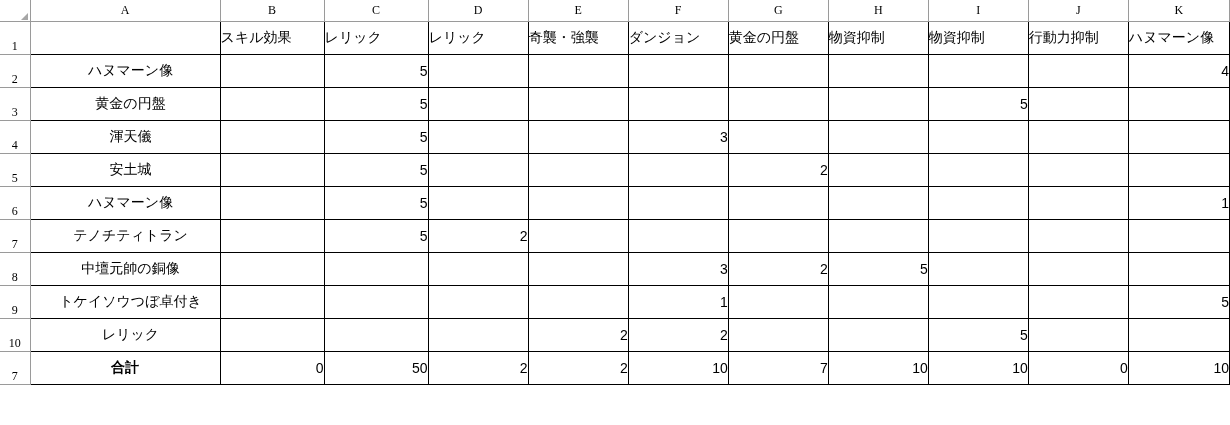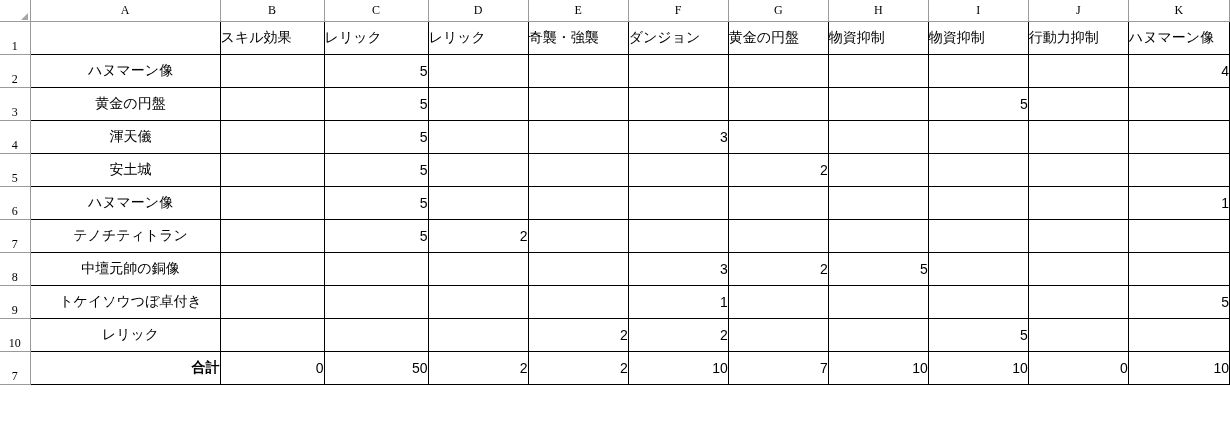--- a/index.html
+++ b/index.html
@@ -82,21 +82,21 @@
     padding-left:11px;
   }
   .cell.num{
     text-align:right;
   }
   .cell.head{
     text-align:left;
     height:33px;
   }
   .cell.total-label{
-    text-align:right;
+    text-align:center;
     font-weight:bold;
   }
   .row-total .cell{
     border-top:1px solid #000;
   }
 </style>
 </head>
 <body>
 
 <div id="sheet">

